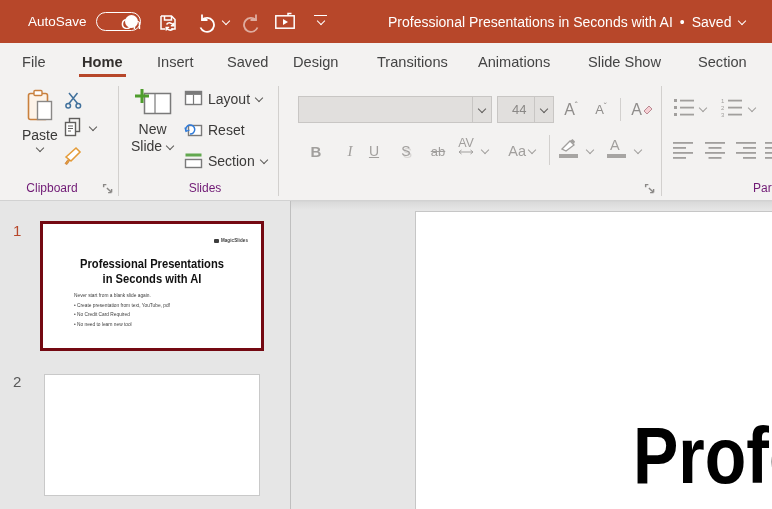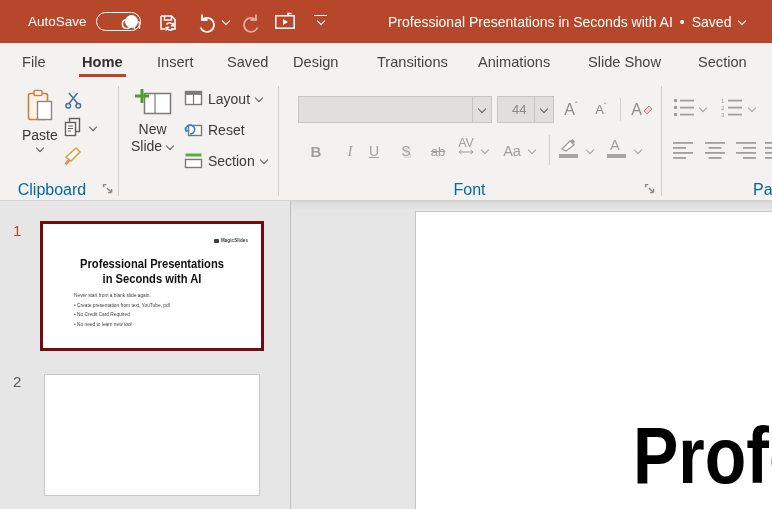--- a/index.html
+++ b/index.html
@@ -17,21 +17,21 @@
 .tb-icon{position:absolute;}
 #doc-title{position:absolute;left:388px;top:0;height:43px;display:flex;align-items:center;font-size:14px;white-space:nowrap;gap:7px;}
 
 #menubar{position:absolute;left:0;top:43px;width:772px;height:37px;background:#f3f2f1;}
 .menu-item{position:absolute;top:0;height:37px;display:flex;align-items:center;font-size:14.6px;color:#444;}
 .menu-item.active{color:#33302e;font-weight:700;}
 .menu-item.active::after{content:"";position:absolute;left:-3px;right:-3px;bottom:3px;height:3px;background:#b7472a;}
 
 #ribbon{position:absolute;left:0;top:80px;width:772px;height:121px;background:#f3f2f1;}
 .rdiv{position:absolute;top:6px;height:110px;width:1px;background:#d2d0ce;}
-.group-label{position:absolute;top:101px;font-size:16px;color:#0369a1;text-align:center;}
+.group-label{position:absolute;top:101px;font-size:12px;color:#701a75;text-align:center;}
 .dlg-launcher{position:absolute;width:12px;height:12px;}
 .ribbon-text{font-size:14px;color:#3b3a39;}
 .rbtn{position:absolute;display:flex;align-items:center;gap:5px;color:#3b3a39;font-size:14px;}
 .disabled-glyph{color:#a19f9d;}
 #ribbon-shadow{position:absolute;left:0;top:200px;width:772px;height:10px;background:linear-gradient(180deg,#d2d2d2 0,#d2d2d2 1px,#dadada 2px,#e6e6e6 100%);}
 
 .combo{position:absolute;top:16px;height:27px;background:#e1dfdd;border:1px solid #c8c6c4;display:flex;}
 .combo .combo-value{flex:1;font-size:13px;color:#8a8886;display:flex;align-items:center;padding-left:14px;}
 .combo .combo-arrow{width:19px;border-left:1px solid #c8c6c4;display:flex;align-items:center;justify-content:center;color:#605e5c;}
 
@@ -186,20 +186,21 @@
     <span class="ribbon-text">Reset</span>
   </div>
   <div class="rbtn" style="left:184px;top:72px;">
     <svg width="19" height="17" viewBox="0 0 19 17">
       <rect x="1.5" y="1.5" width="16" height="3" fill="#62a84f"></rect>
       <rect x="1.5" y="7.5" width="16" height="8" fill="#fff" stroke="#7a7a7a" stroke-width="1.4"></rect>
     </svg>
     <span class="ribbon-text">Section</span>
     <span class="chev" style="color:#5d5b58;"></span>
   </div>
+  <div class="group-label" style="left:130px;width:150px;">Slides</div>
 
   <div class="rdiv" style="left:278px;"></div>
 
   <div class="combo" style="left:298px;width:194px;">
     <span class="combo-value"></span>
     <span class="combo-arrow">
         <span class="chev"></span>
       </span>
   </div>
   <div class="combo" style="left:497px;width:57px;">
@@ -239,39 +240,38 @@
   <div class="abs disabled-glyph" style="left:424px;top:59px;width:28px;height:24px;display:flex;align-items:center;justify-content:center;font-size:13px;text-decoration:line-through;">
       <span>ab</span>
     </div>
   <div class="abs disabled-glyph" style="left:452px;top:57px;width:28px;height:24px;display:flex;flex-direction:column;align-items:center;font-size:12.5px;line-height:12px;">
       <span>AV</span>
       <svg width="16" height="6" viewBox="0 0 16 6">
         <path d="M3.5 1 L1 3 l2.5 2 M12.5 1 L15 3 l-2.5 2 M1.5 3 H14.5" fill="none" stroke="#a19f9d" stroke-width="1"></path>
       </svg>
     </div>
   <span class="abs chev disabled-glyph" style="left:481px;top:67px;"></span>
-  <div class="abs disabled-glyph" style="left:498px;top:59px;width:28px;height:24px;display:flex;align-items:center;justify-content:center;font-size:14.5px;">
+  <div class="abs disabled-glyph" style="left:498px;top:59px;width:28px;height:24px;display:flex;align-items:center;justify-content:flex-end;font-size:14.5px;">
       <span>Aa</span>
     </div>
   <span class="abs chev disabled-glyph" style="left:528px;top:67px;"></span>
   <div class="abs" style="left:549px;top:55px;width:1px;height:30px;background:#d2d0ce;"></div>
   <div class="abs" style="left:556px;top:57px;width:26px;height:26px;">
     <svg width="20" height="14" viewBox="0 0 20 14" style="position:absolute;left:3px;top:1px;">
       <path d="M3 11 L11 3 l4 4 L7 13 Z" fill="#fff" stroke="#a19f9d" stroke-width="1.3"></path>
       <path d="M11 3 l2.5 -2 2.5 2.5 -1 2.5 Z" fill="#a19f9d"></path>
     </svg>
     <span style="position:absolute;left:3px;top:17px;width:19px;height:4px;background:#a7a5a3;"></span>
   </div>
   <span class="abs chev disabled-glyph" style="left:586px;top:67px;"></span>
   <div class="abs" style="left:604px;top:57px;width:26px;height:26px;">
     <span class="disabled-glyph" style="position:absolute;left:6px;top:0;font-size:14.5px;">A</span>
     <span style="position:absolute;left:3px;top:17px;width:19px;height:4px;background:#a7a5a3;"></span>
   </div>
   <span class="abs chev disabled-glyph" style="left:634px;top:67px;"></span>
-  <div class="group-label" style="left:278px;width:383px;">Font</div>
   <svg class="dlg-launcher" style="left:644px;top:103px;" width="11" height="11" viewBox="0 0 11 11">
     <path d="M1.5 4 V1.5 H4" fill="none" stroke="#8a8886" stroke-width="1.3"></path>
     <path d="M4.5 4.5 L8.8 8.8 M8.8 8.8 V5.6 M8.8 8.8 H5.6" fill="none" stroke="#8a8886" stroke-width="1.3"></path>
   </svg>
 
   <div class="rdiv" style="left:661px;"></div>
 
   <div class="abs" style="left:672px;top:15px;width:24px;height:24px;">
     <svg width="24" height="24" viewBox="0 0 24 24">
       <g fill="#a19f9d">

